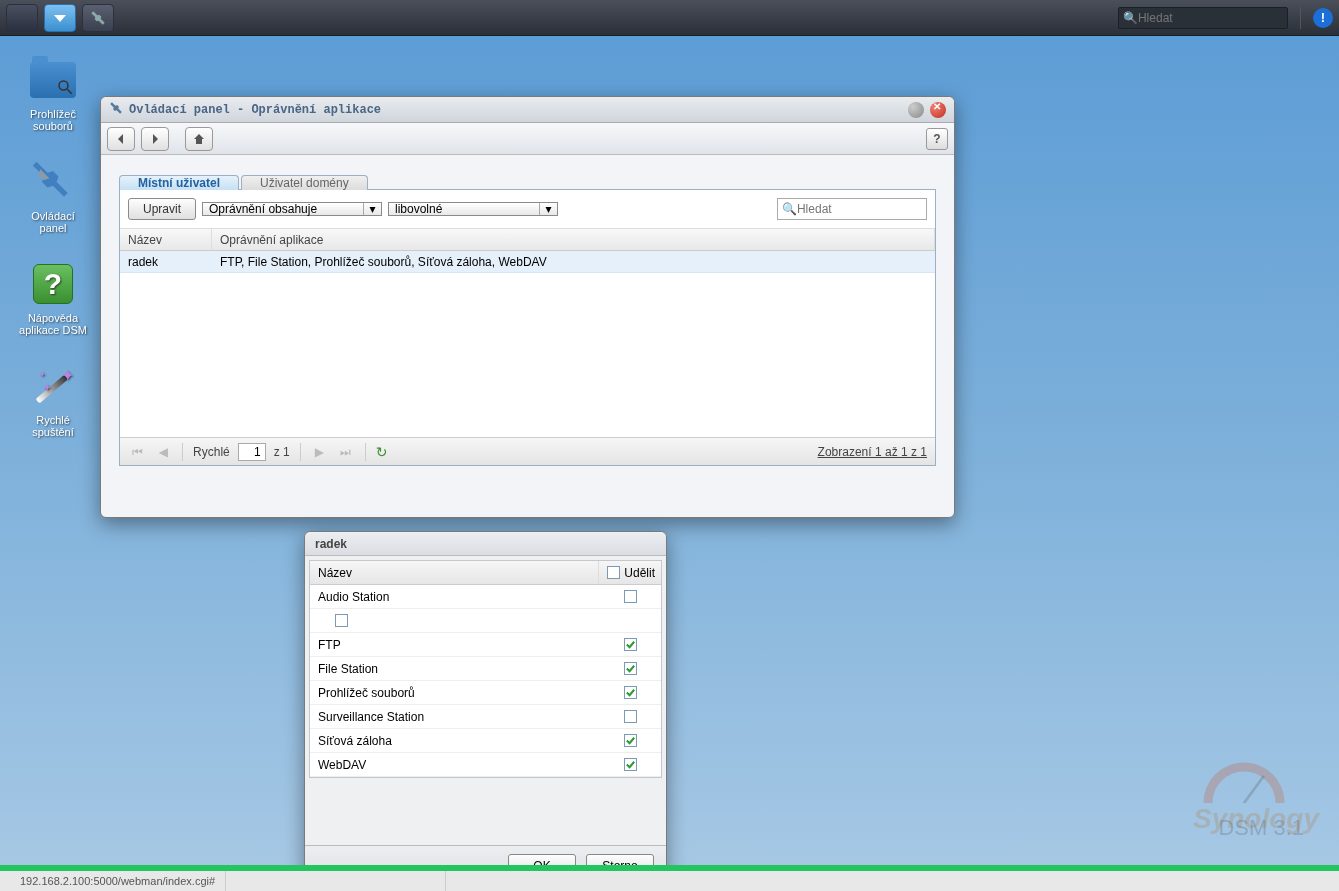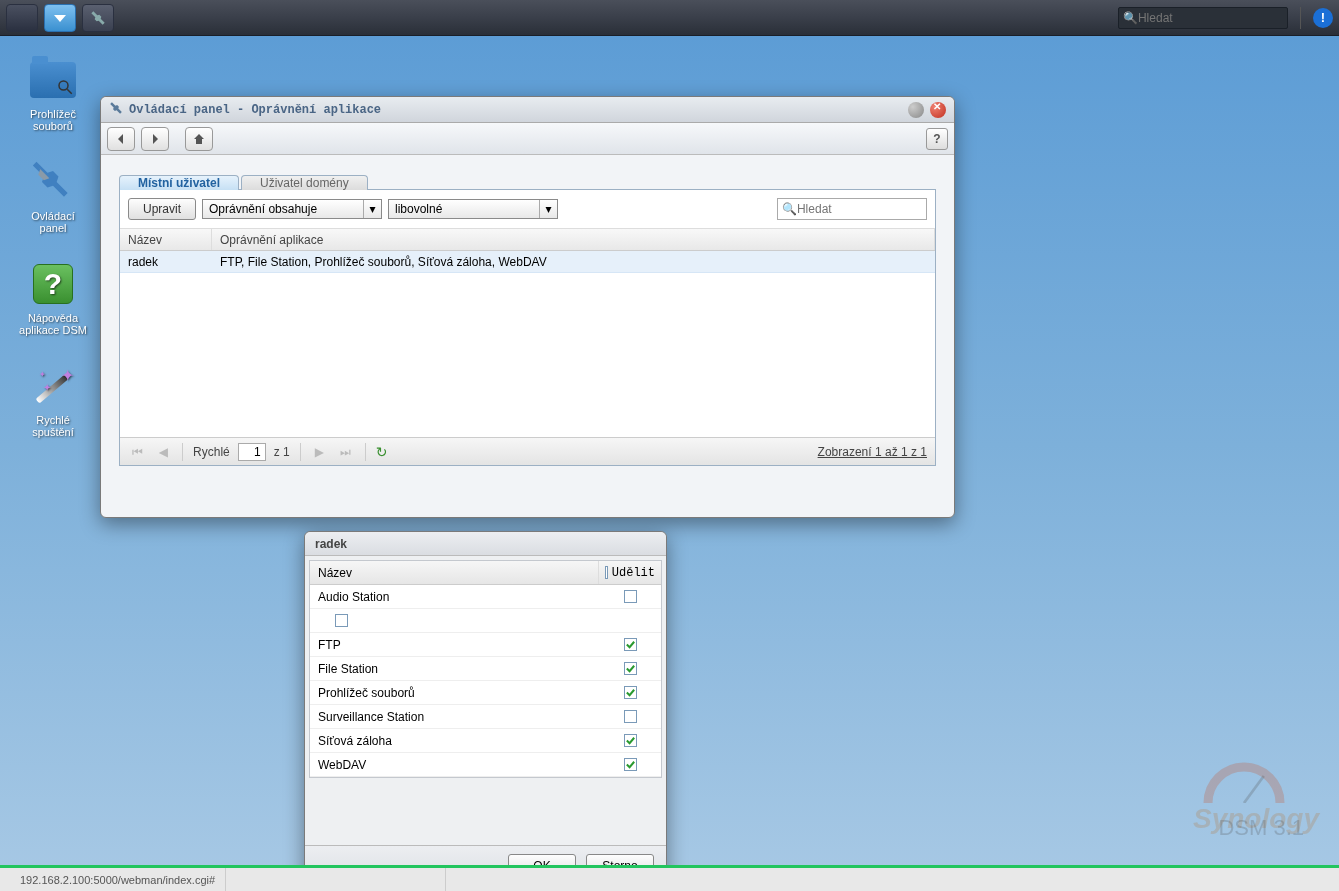--- a/index.html
+++ b/index.html
@@ -194,21 +194,21 @@
   height: 22px;
   padding: 0 14px;
   background: linear-gradient(to bottom,#fdfdfd,#e0e0e0);
   border: 1px solid #8a8a8a;
   border-radius: 3px;
   cursor:pointer;
   font-size: 12px;
   color: #333;
 }
 .sel {
-  height: 20px;
+  height: 14px;
   border: 1px solid #8a8a8a;
   background: linear-gradient(to bottom,#fff,#e8e8e8);
   padding: 0 20px 0 6px;
   font-size: 12px;
   position: relative;
   display:flex;align-items:center;
   cursor:pointer;
   text-align:right;
 }
 .sel.s1 { width: 180px; }
@@ -277,21 +277,21 @@
   border:1px solid #c4c8ce;
   background:#fff;
 }
 .dlg-header {
   display:flex;
   background: linear-gradient(to bottom,#f6f6f6,#e6e6e6);
   border-bottom:1px solid #ccc;
   height:24px;
 }
 .dh1 { flex:1; padding:5px 8px; border-right:1px solid #ddd; }
-.dh2 { width:62px; padding:5px 6px; display:flex;align-items:center;gap:4px;justify-content:flex-end;font-family:Liberation Mono, monospace; }
+.dh2 { width:62px; padding:5px 6px; display:flex;align-items:center;gap:4px;justify-content:flex-end; }
 .dlg-rows { }
 .dlg-row { display:flex; height:24px; border-bottom:1px solid #eee; }
 .dr1 { flex:1; padding:5px 8px; }
 .dr2 { width:62px; display:flex;align-items:center;justify-content:center; }
 .chk {
   width:13px;height:13px;border:1px solid #7a9ab8;background:#fff;
   display:flex;align-items:center;justify-content:center;cursor:pointer;
 }
 .chk.checked { background:#fff; }
 .chk.checked svg { width:11px;height:11px; }
@@ -322,21 +322,21 @@
   font-size:22px;
   color: rgba(80,80,80,0.25);
 }
 .gauge {
   position:absolute; right:50px; bottom:62px;
   width:90px;height:45px;
 }
 
 .statusbar {
   position:absolute;bottom:0;left:0;right:0;
-  height:26px;background:#e8e8e8;border-top:3px solid #22c55e;
+  height:26px;background:#e8e8e8;border-top:6px solid #22c55e;
   display:flex;align-items:center;padding:0 10px;
   font-size:11px;color:#555;
 }
 .status-seg { padding:0 10px; border-right:1px solid #ccc; height:100%; display:flex;align-items:center; }
 </style>
 </head>
 <body>
 
 <div class="taskbar">
   <div class="taskbar-left">

